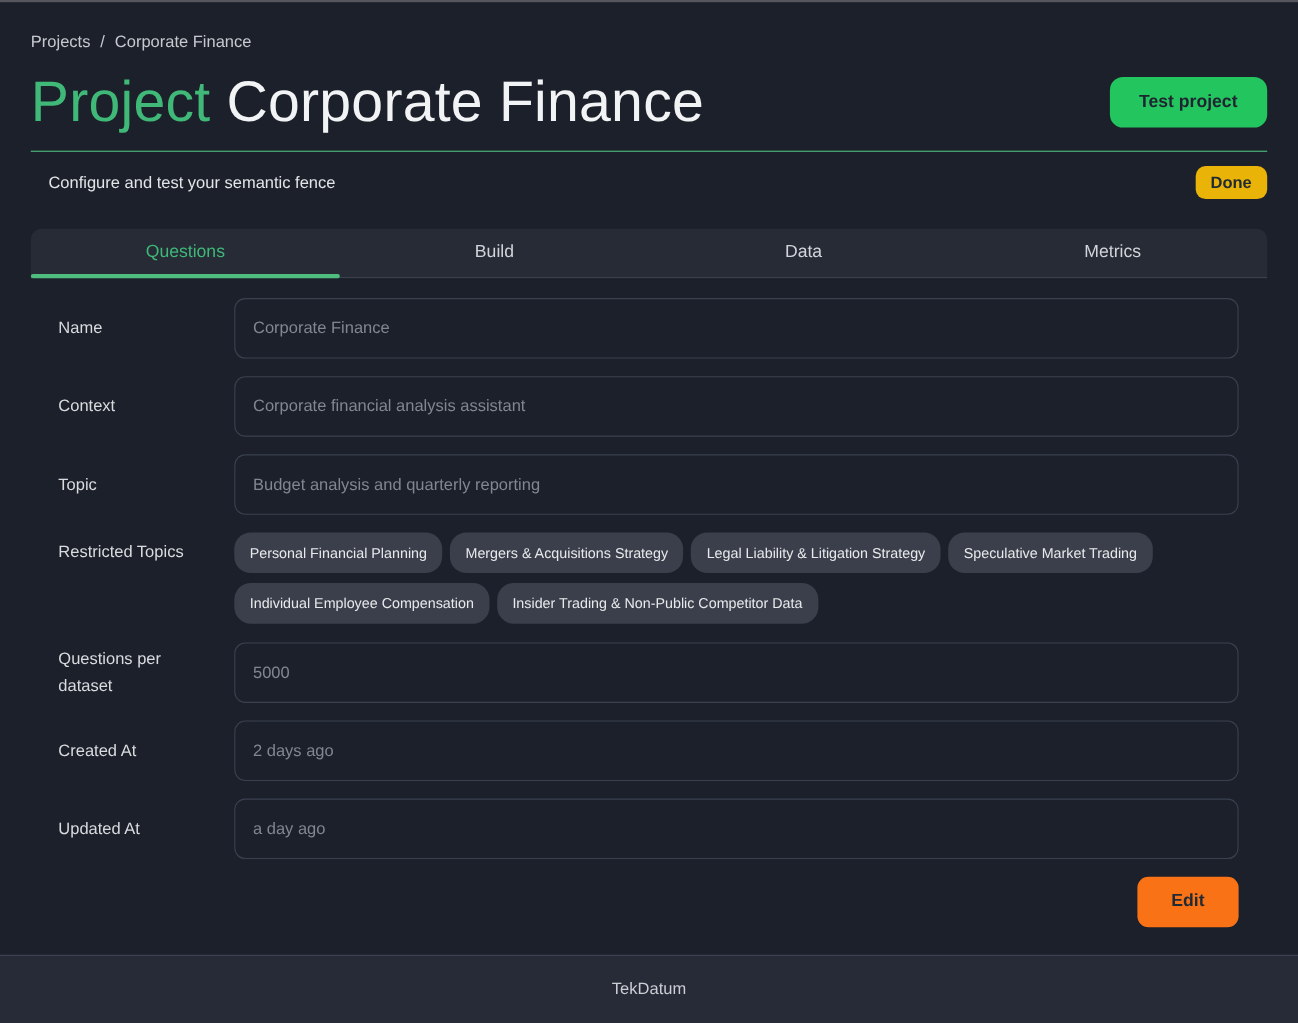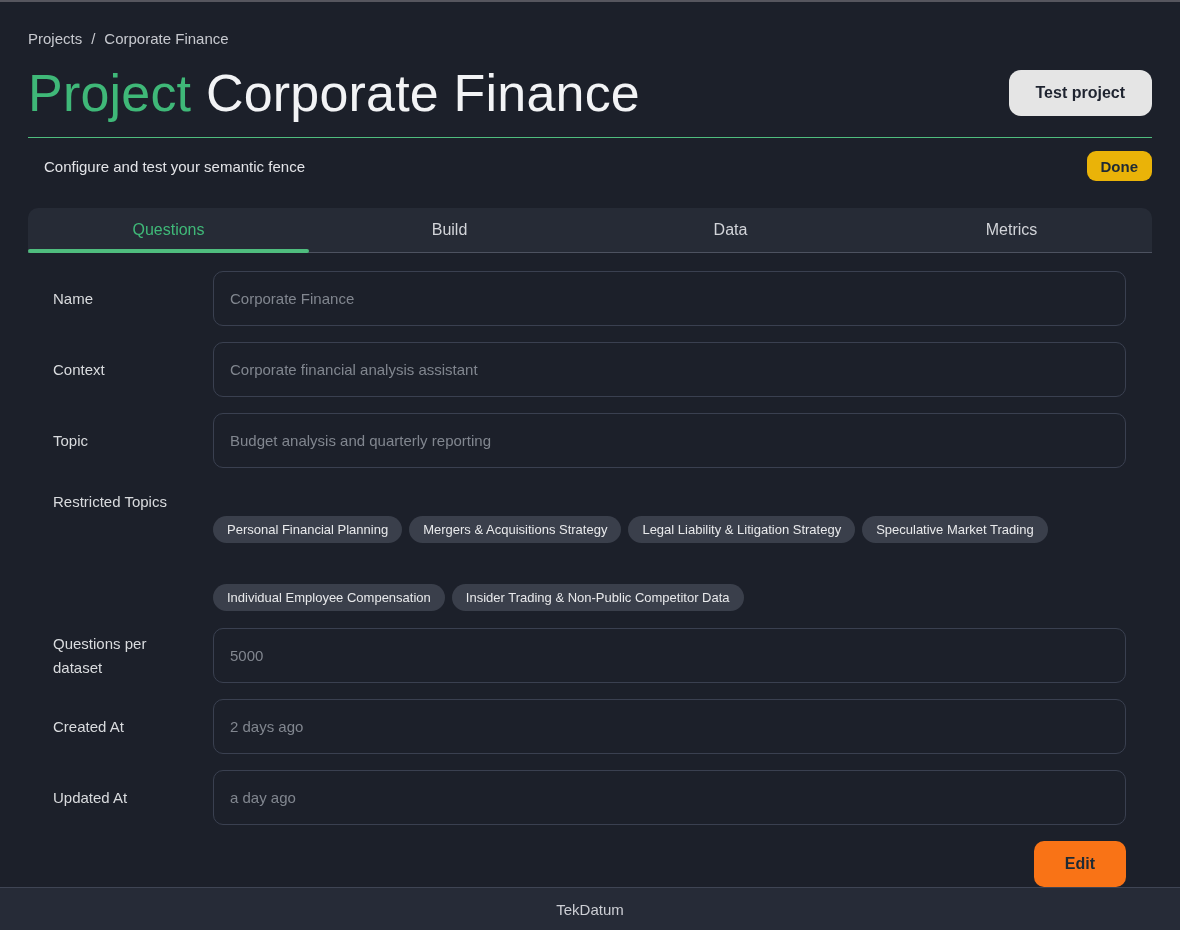--- a/index.html
+++ b/index.html
@@ -45,21 +45,21 @@
   .btn {
     border: none;
     font-family: inherit;
     font-weight: bold;
     cursor: pointer;
     display: inline-flex;
     align-items: center;
     justify-content: center;
   }
   .btn-test {
-    background: #e5e5e5;
+    background: #22c55e;
     color: #1f2430;
     font-size: 16px;
     height: 46px;
     padding: 0 27px;
     border-radius: 12px;
   }
   .green-divider {
     margin-top: 20px;
     border-bottom: 1px solid #4fbd7e;
   }
@@ -142,27 +142,26 @@
     flex: 1;
     display: flex;
     flex-wrap: wrap;
     gap: 9px 7px;
     padding-top: 0;
   }
   .chip {
     background: #3a3f4b;
     color: #e8e9eb;
     font-size: 13px;
-    height: 27px;
+    height: 37px;
     padding: 0 14px;
     border-radius: 15px;
     display: inline-flex;
     align-items: center;
     white-space: nowrap;
-    margin-top: 32px;
   }
   .edit-row {
     display: flex;
     justify-content: flex-end;
     margin-bottom: 0;
   }
   .btn-edit {
     background: #f97316;
     color: #1f2a35;
     font-size: 16px;

